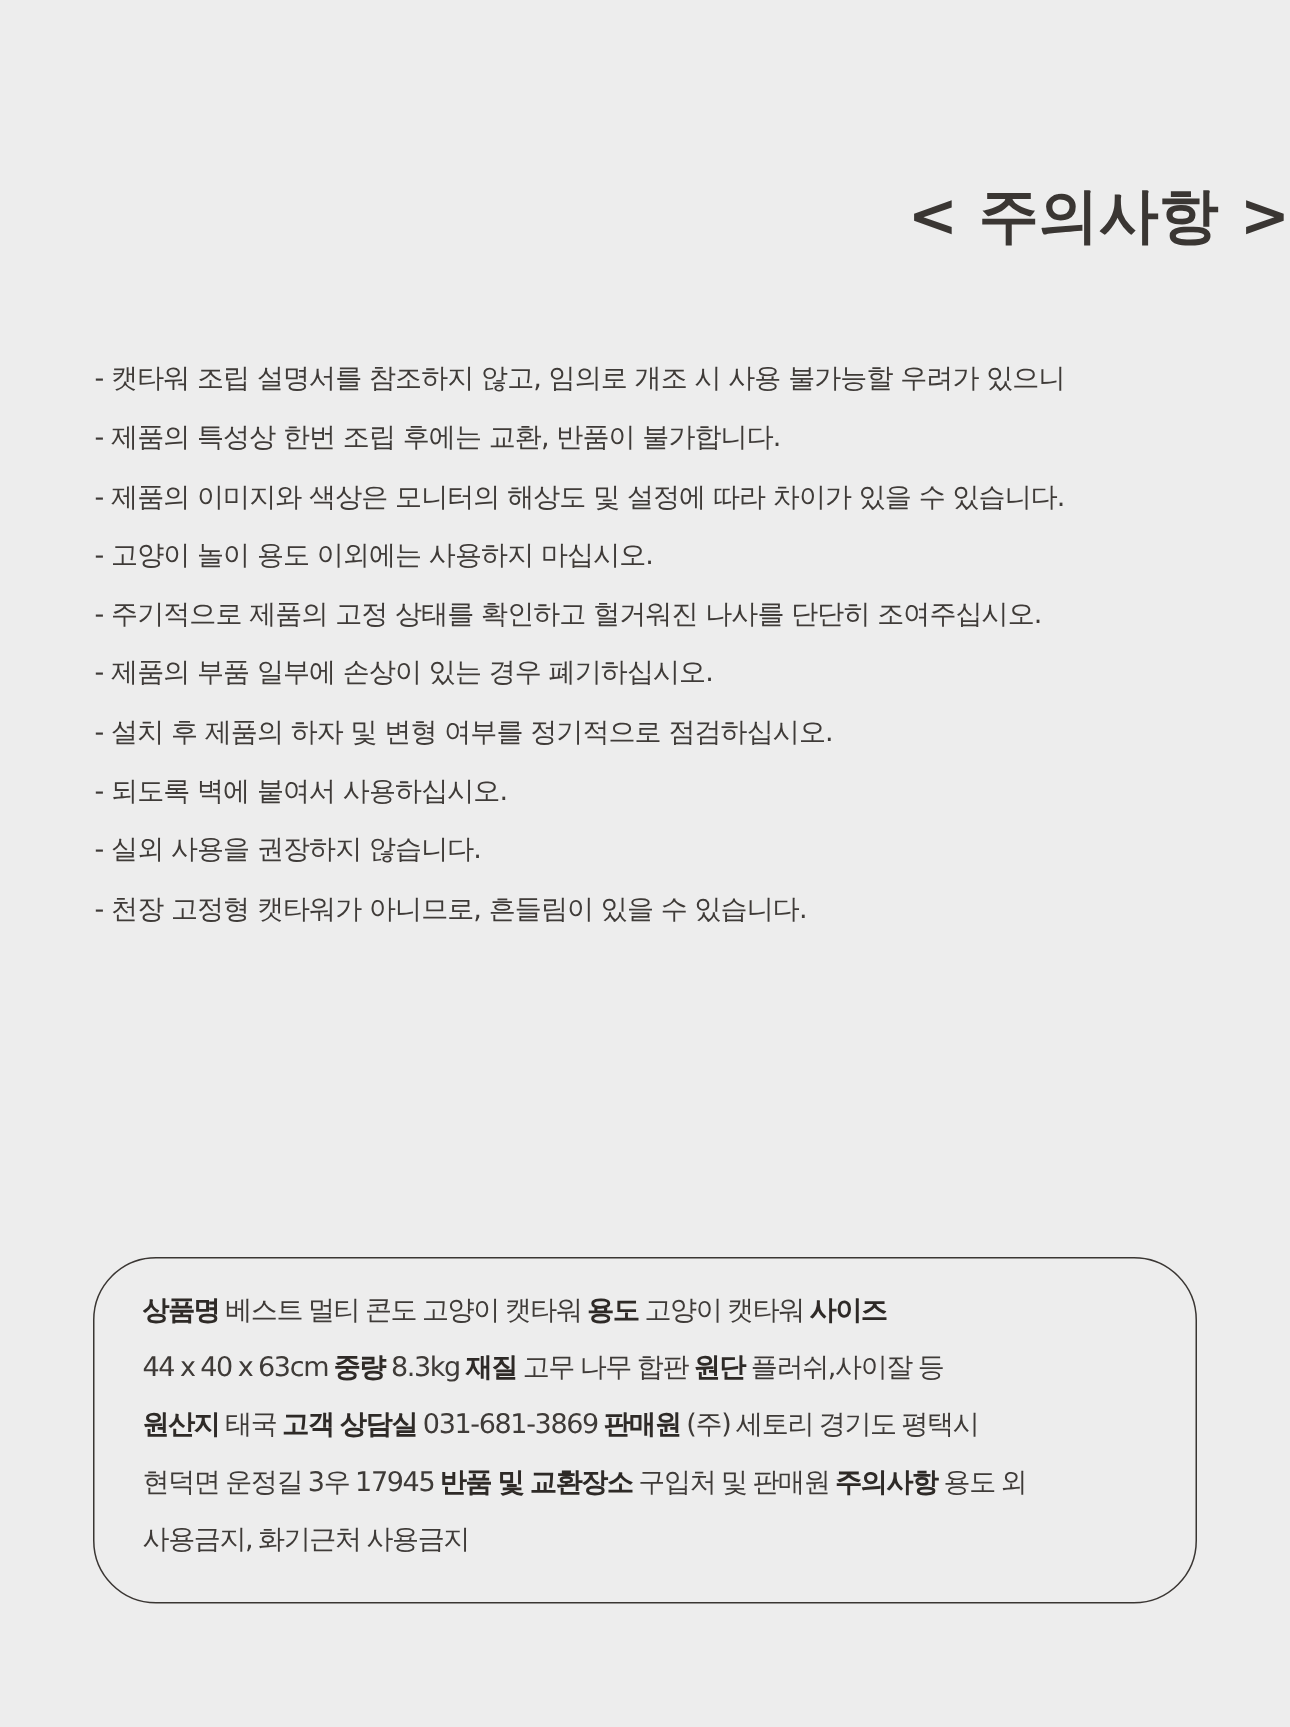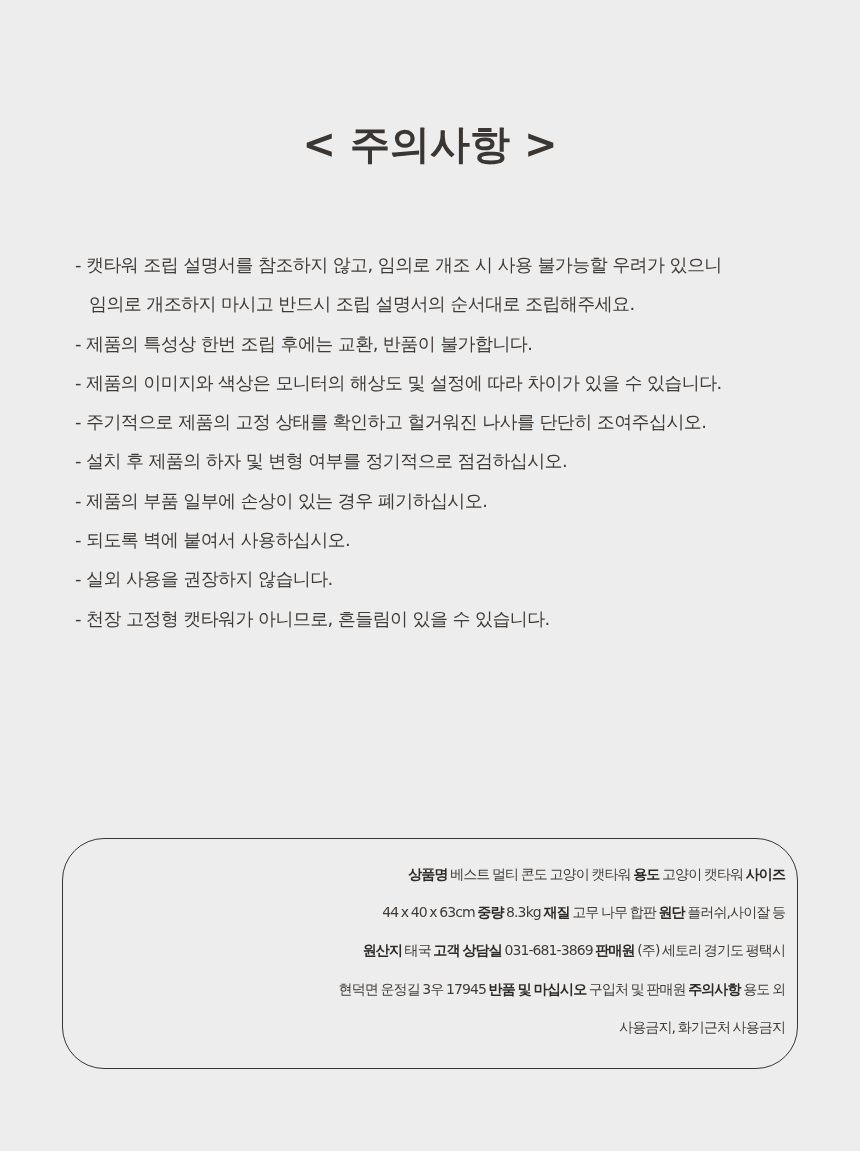--- a/index.html
+++ b/index.html
@@ -13,34 +13,34 @@
       color: #3a3633;
       font-family: "DejaVu Sans", "Liberation Sans", sans-serif;
       position: relative;
       overflow: hidden;
     }
     .page-title {
       position: absolute;
       top: 116px;
       left: 0;
       width: 860px;
-      text-align: center;
+      text-align: right;
       font-size: 40px;
       font-weight: bold;
       color: #3a3633;
       letter-spacing: 0px;
       line-height: 56px;
       margin: 0;
     }
     .notice-list {
       position: absolute;
       top: 228px;
       left: 58px;
       width: 780px;
-      margin: 17px;
+      margin: 5px;
       padding: 0;
       list-style: none;
       font-size: 18px;
       line-height: 39.3px;
       color: #3f3b38;
       letter-spacing: -0.6px;
     }
     .notice-list li {
       white-space: nowrap;
     }
@@ -56,51 +56,50 @@
       height: 231px;
       border: 1.5px solid #3a3633;
       border-radius: 42px;
       box-sizing: border-box;
     }
     .info-text {
       position: absolute;
       top: 855px;
       left: 95px;
       width: 690px;
-      font-size: 14px;
+      font-size: 18px;
       line-height: 38.2px;
       color: #3f3b38;
       letter-spacing: -0.9px;
       word-spacing: -1px;
-      text-align: right;
     }
     .info-text .line {
       display: block;
       white-space: nowrap;
     }
     .info-text b {
       font-weight: bold;
       color: #2e2a27;
     }
   </style>
 </head>
 <body>
 
 <h1 class="page-title">&lt; 주의사항 &gt;</h1>
 
 <ul class="notice-list">
   <li>
     <span>- 캣타워 조립 설명서를 참조하지 않고, 임의로 개조 시 사용 불가능할 우려가 있으니</span>
-    <span class="cont">임의로 개조하지 마시고 반드시 조립 설명서의 순서대로 조립해주세요.</span>
   </li>
   <li>- 제품의 특성상 한번 조립 후에는 교환, 반품이 불가합니다.</li>
   <li>- 제품의 이미지와 색상은 모니터의 해상도 및 설정에 따라 차이가 있을 수 있습니다.</li>
+  <li>- 고양이 놀이 용도 이외에는 사용하지 마십시오.</li>
   <li>- 주기적으로 제품의 고정 상태를 확인하고 헐거워진 나사를 단단히 조여주십시오.</li>
+  <li>- 제품의 부품 일부에 손상이 있는 경우 폐기하십시오.</li>
   <li>- 설치 후 제품의 하자 및 변형 여부를 정기적으로 점검하십시오.</li>
-  <li>- 제품의 부품 일부에 손상이 있는 경우 폐기하십시오.</li>
   <li>- 되도록 벽에 붙여서 사용하십시오.</li>
   <li>- 실외 사용을 권장하지 않습니다.</li>
   <li>- 천장 고정형 캣타워가 아니므로, 흔들림이 있을 수 있습니다.</li>
 </ul>
 
 <div class="info-box"></div>
 
 <div class="info-text">
   <span class="line">
     <b>상품명</b>
@@ -121,21 +120,21 @@
   <span class="line">
     <b>원산지</b>
     <span>태국</span>
     <b>고객 상담실</b>
     <span>031-681-3869</span>
     <b>판매원</b>
     <span>(주) 세토리 경기도 평택시</span>
   </span>
   <span class="line">
     <span>현덕면 운정길 3우 17945</span>
-    <b>반품 및 마십시오</b>
+    <b>반품 및 교환장소</b>
     <span>구입처 및 판매원</span>
     <b>주의사항</b>
     <span>용도 외</span>
   </span>
   <span class="line">
     <span>사용금지, 화기근처 사용금지</span>
   </span>
 </div>
 
 </body></html>

